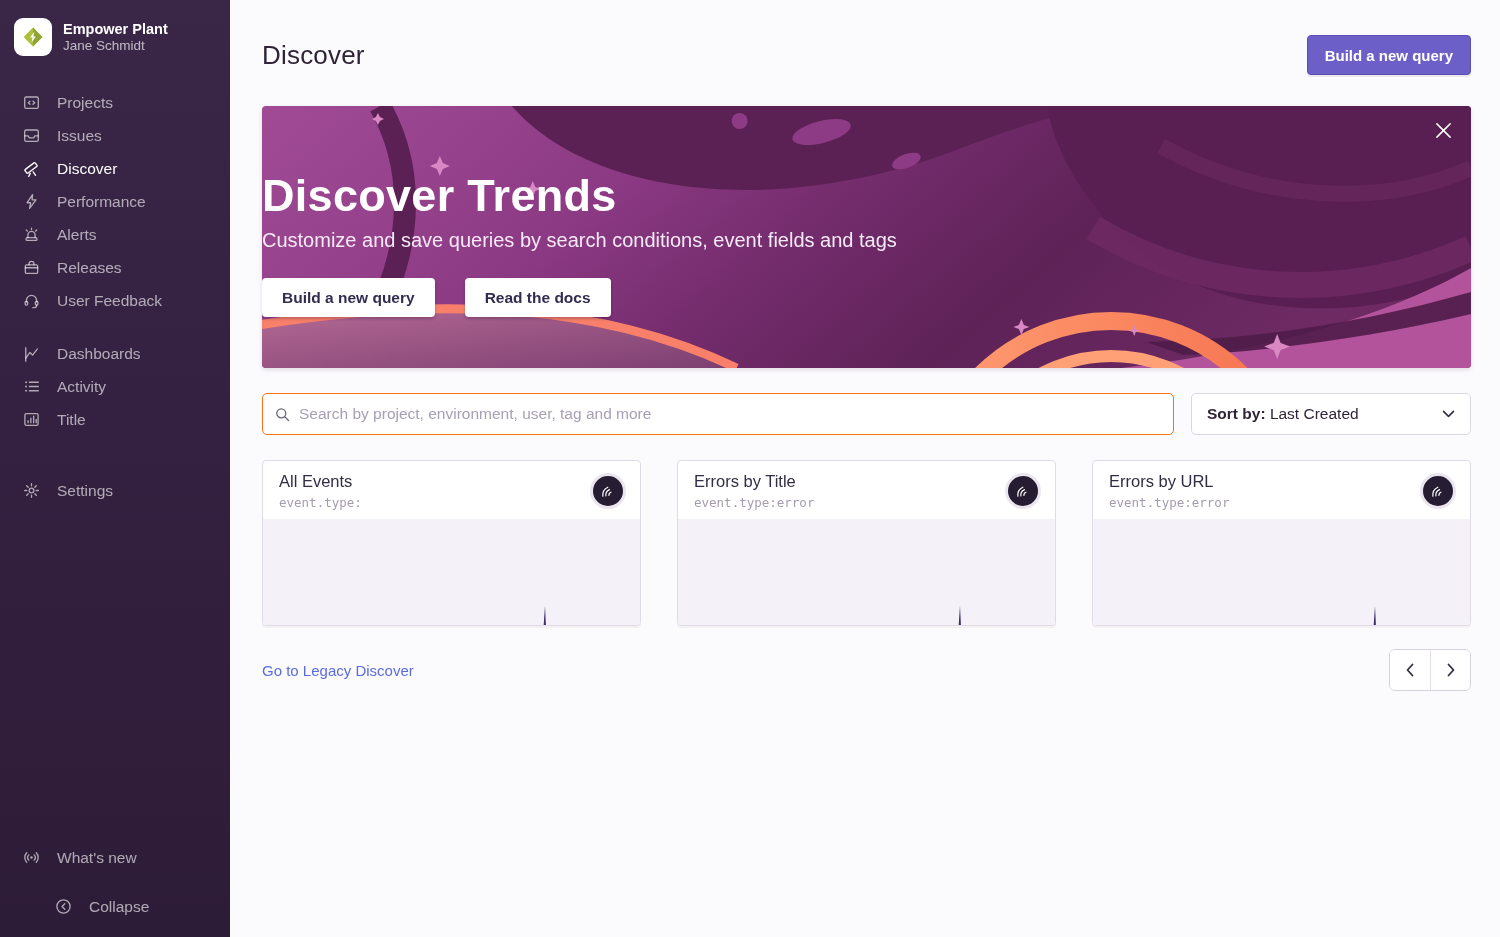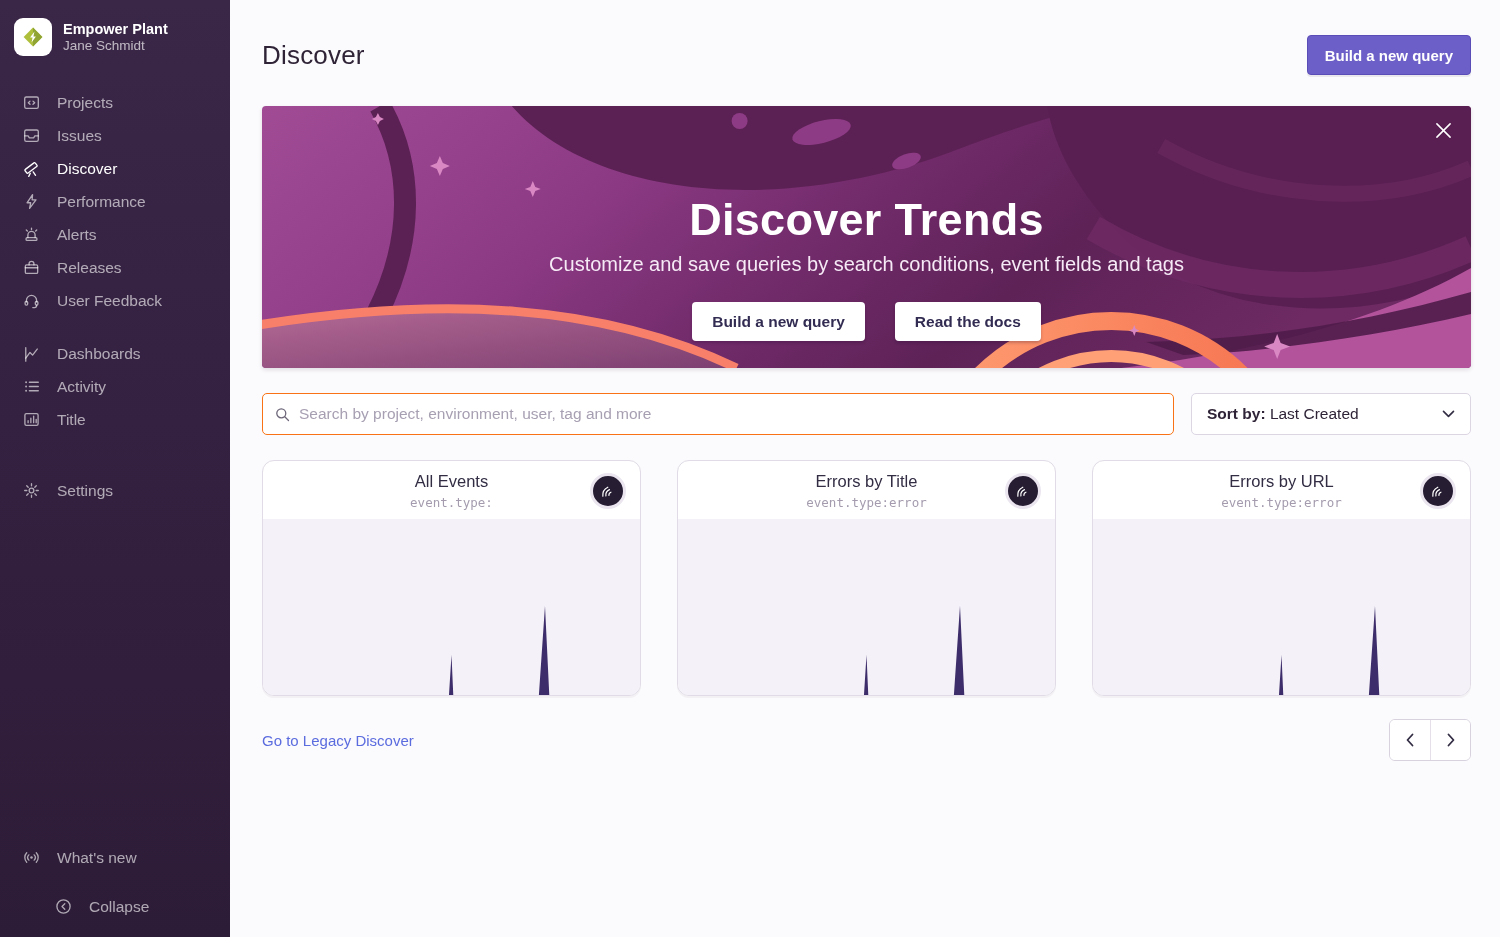--- a/index.html
+++ b/index.html
@@ -57,22 +57,22 @@
     overflow:hidden; box-shadow:0 2px 4px rgba(40,20,60,.12);
   }
   .banner-illustration { position:absolute; inset:0; width:100%; height:100%; }
   .banner-close {
     position:absolute; top:13px; right:17px; width:22px; height:22px;
     background:transparent; border:none; cursor:pointer; z-index:3;
     display:flex; align-items:center; justify-content:center;
   }
   .banner-content {
     position:absolute; inset:0; z-index:2;
-    display:flex; flex-direction:column; align-items:center;
-    padding-top:88px;
+    display:flex; flex-direction:column; 
+    padding-top:64px;
   }
   .banner-title { color:#fff; font-size:45px; font-weight:700; letter-spacing:.3px; }
   .banner-sub { color:#f6eaf6; font-size:20px; margin-top:7px; }
   .banner-buttons { display:flex; gap:30px; margin-top:26px; }
   .btn-white {
     background:#fff; color:#332c52; border:none; border-radius:4px;
     height:39px; padding:0 20px; font-size:15.5px; font-weight:700;
     font-family:inherit; cursor:pointer; box-shadow:0 2px 3px rgba(40,10,50,.25);
   }
 
@@ -90,23 +90,23 @@
     width:280px; flex:0 0 280px; height:42px; background:#fff; border:1px solid #dcd6e3; border-radius:5px;
     display:flex; align-items:center; justify-content:space-between; padding:0 15px;
     cursor:pointer; font-size:15.5px;
   }
   .sort-label { font-weight:700; color:#2f2437; }
   .sort-value { color:#2f2437; }
 
   
   .cards { display:grid; grid-template-columns:repeat(3,1fr); gap:36px; margin-top:25px; }
   .card {
-    background:#fff; border:1px solid #e0dbe6; border-radius:12px;
-    height:236px; display:flex; flex-direction:column; overflow:hidden;
-    box-shadow:0 2px 0 rgba(40,20,60,.04); cursor:pointer;text-align:center;
+    background:#fff; border:1px solid #e0dbe6; border-radius:4px;
+    height:166px; display:flex; flex-direction:column; overflow:hidden;
+    box-shadow:0 2px 0 rgba(40,20,60,.04); cursor:pointer;
   }
   .card-head { position:relative; padding:11px 16px 9px; }
   .card-title { font-size:16.5px; font-weight:500; color:#332d44; }
   .card-query { font-family:"DejaVu Sans Mono","Liberation Mono",monospace; font-size:12.5px; color:#a49cae; margin-top:4px; }
   .card-badge {
     position:absolute; top:12px; right:14px; width:36px; height:36px; border-radius:50%;
     background:#261d33; border:3px solid #eae5ef;
     display:flex; align-items:center; justify-content:center;
   }
   .card-chart { flex:1; background:#f4f2f8; }

